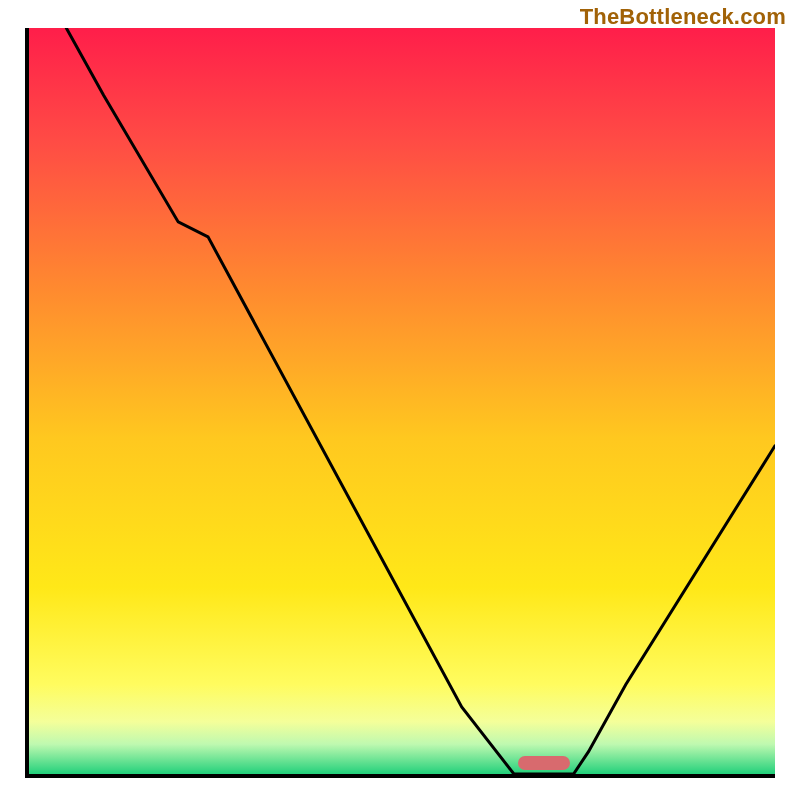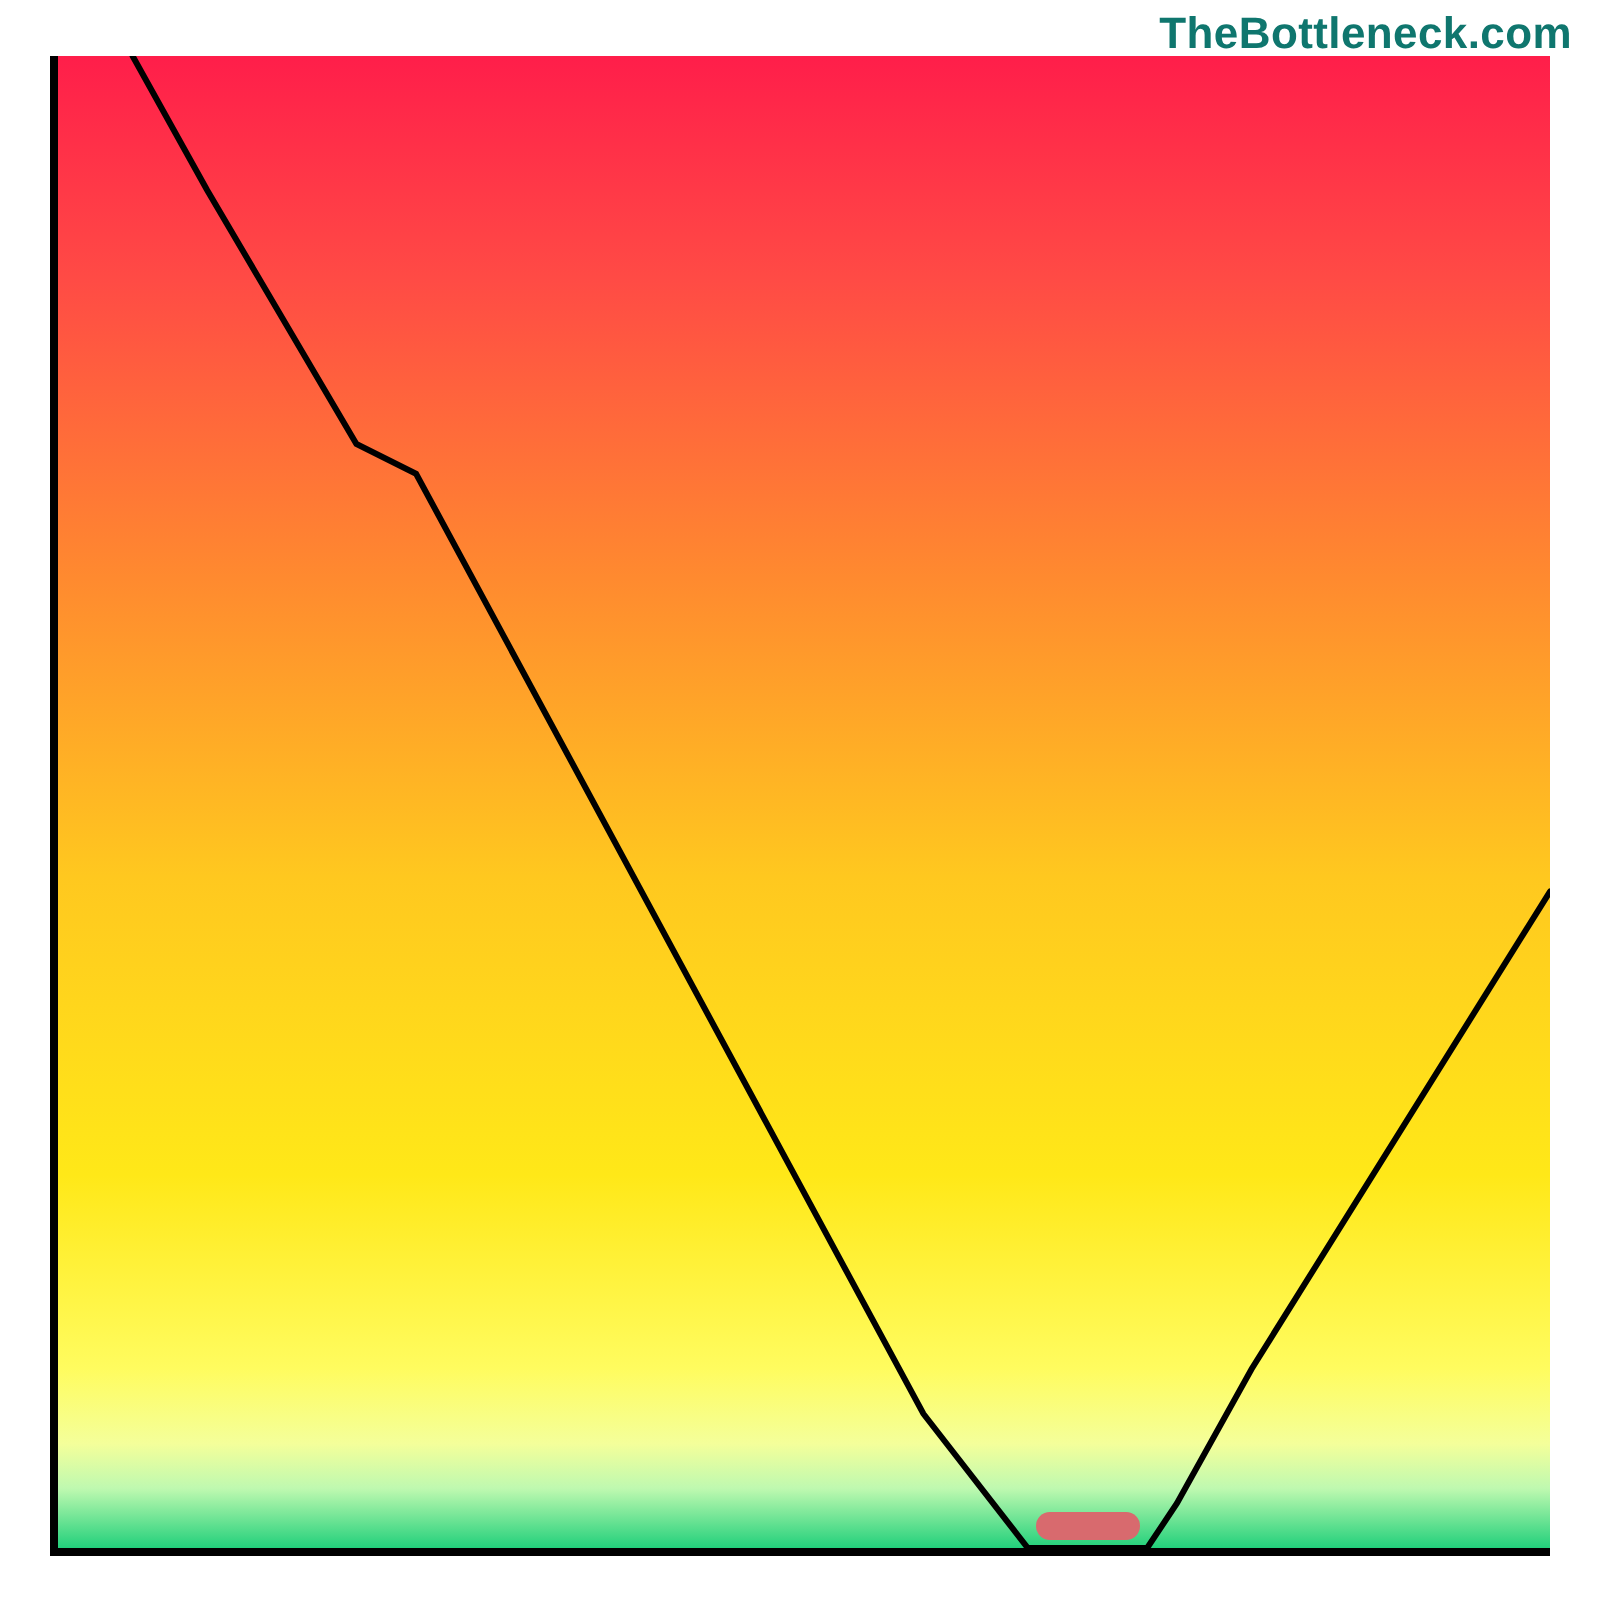--- a/index.html
+++ b/index.html
@@ -13,21 +13,21 @@
   }
   .viewport {
     position: relative;
     width: 800px;
     height: 800px;
   }
   .watermark {
     position: absolute;
     top: 4px;
     right: 14px;
-    color: #0f766e;
+    color: #a16207;
     font-size: 22px;
     font-weight: 600;
     letter-spacing: 0.2px;
     z-index: 10;
   }
   .plot-area {
     position: absolute;
     left: 25px;
     top: 28px;
     width: 750px;

